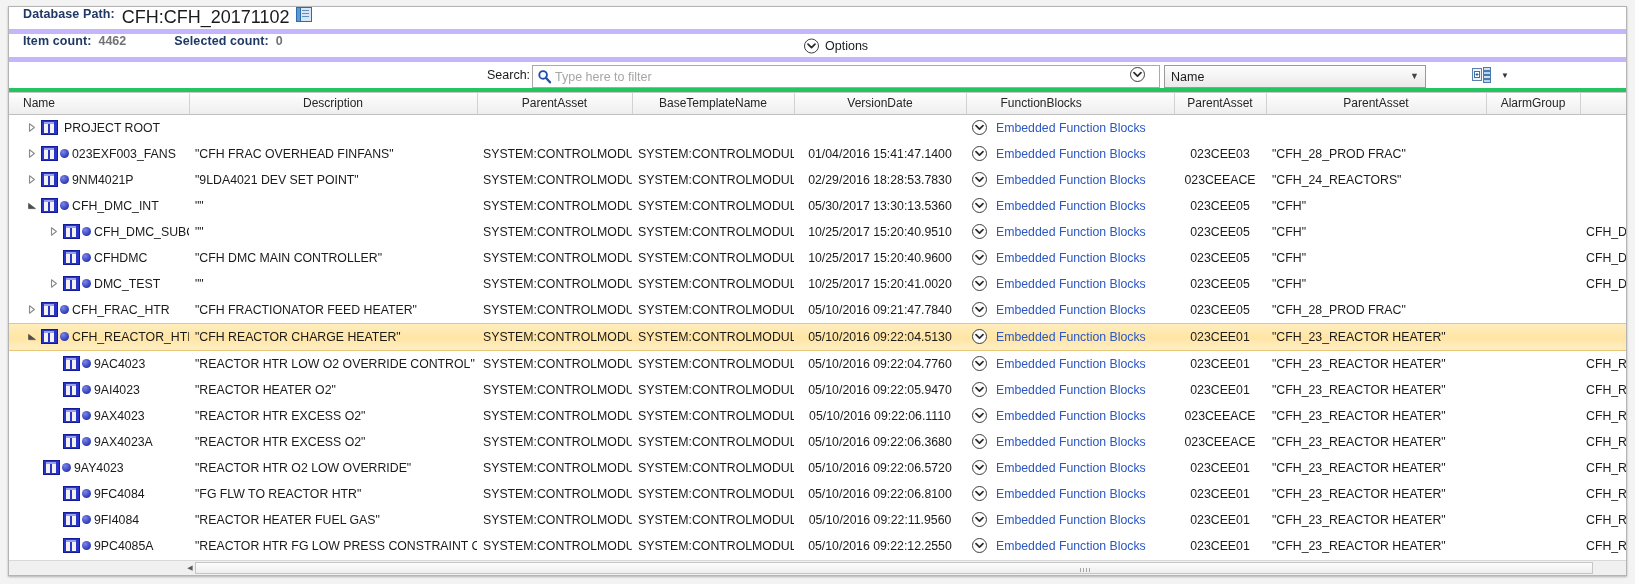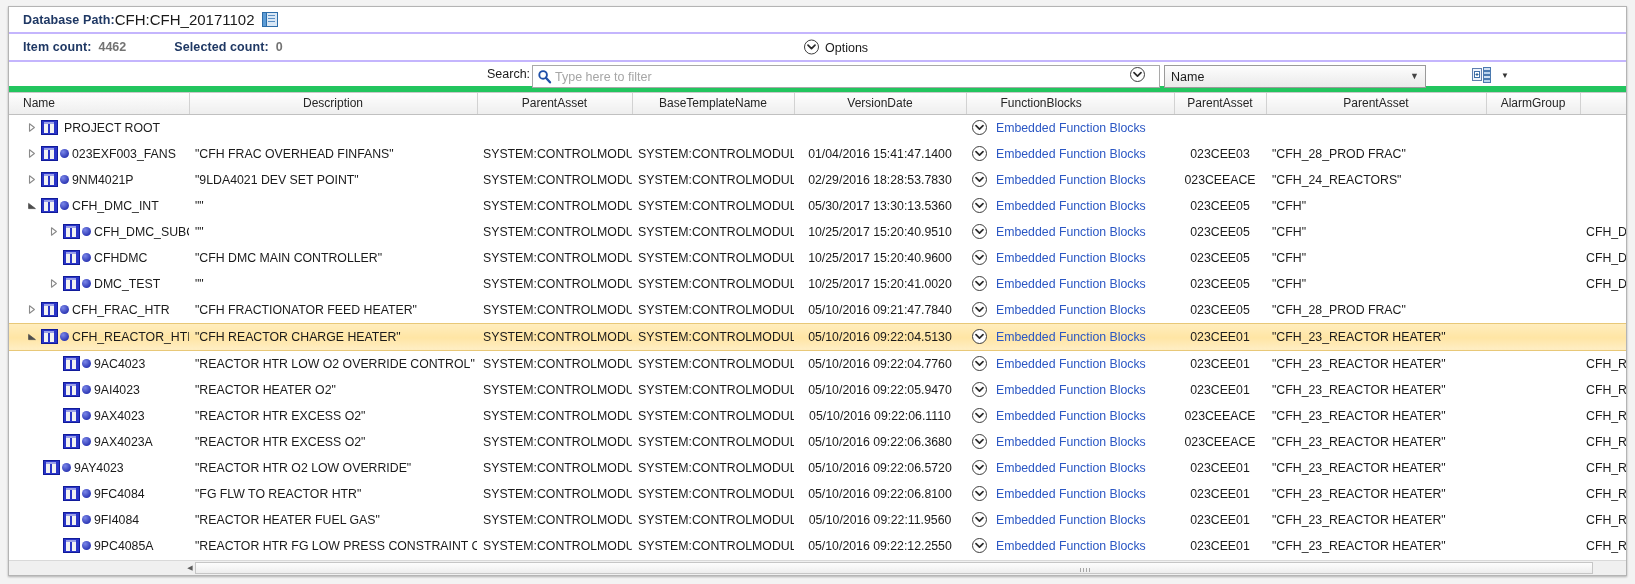--- a/index.html
+++ b/index.html
@@ -25,37 +25,38 @@
     border: 1px solid #b4b4b4;
     box-shadow: 0 1px 2px rgba(0,0,0,0.28);
     display: flex;
     flex-direction: column;
     overflow: hidden;
   }
 
   
   .bar {
     flex: 0 0 auto;
-    border-bottom: 2px solid #c4b5fd;
+    border-bottom: 5px solid #c4b5fd;
     display: flex;
-    align-items: center;
+    align-items: flex-start;
     background: #ffffff;
   }
   .bar-dbpath { height: 27px; padding-left: 14px; }
   .bar-counts { height: 28px; padding-left: 14px; position: relative; }
 
   .lbl-strong {
     color: #1f3864;
     font-weight: bold;
     font-size: 12.5px;
     letter-spacing: .1px;
   }
   .val-plain {
     color: #1a1a1a;
-    font-size: 15px;
+    font-size: 18px;
+    margin-left: 7px;
   }
   .val-strong {
     color: #737373;
     font-size: 12.5px;
     font-weight: bold;
     margin-left: 7px;
   }
   .gap-lg { display: inline-block; width: 48px; }
 
   .book-icon {
@@ -103,21 +104,21 @@
     flex: 0 0 auto;
   }
   .circ-chev svg { display: block; }
   .options-text { font-size: 12.5px; color: #1a1a1a; }
 
   
   .searchrow {
     flex: 0 0 auto;
     height: 30px;
     background: #ffffff;
-    border-bottom: 6px solid #22c55e;
+    border-bottom: 4px solid #22c55e;
     display: flex;
     align-items: center;
     position: relative;
   }
   .search-label {
     position: absolute; left: 478px;
     font-size: 12.5px; color: #1a1a1a;
   }
   .search-box {
     position: absolute; left: 523px; top: 3px;

